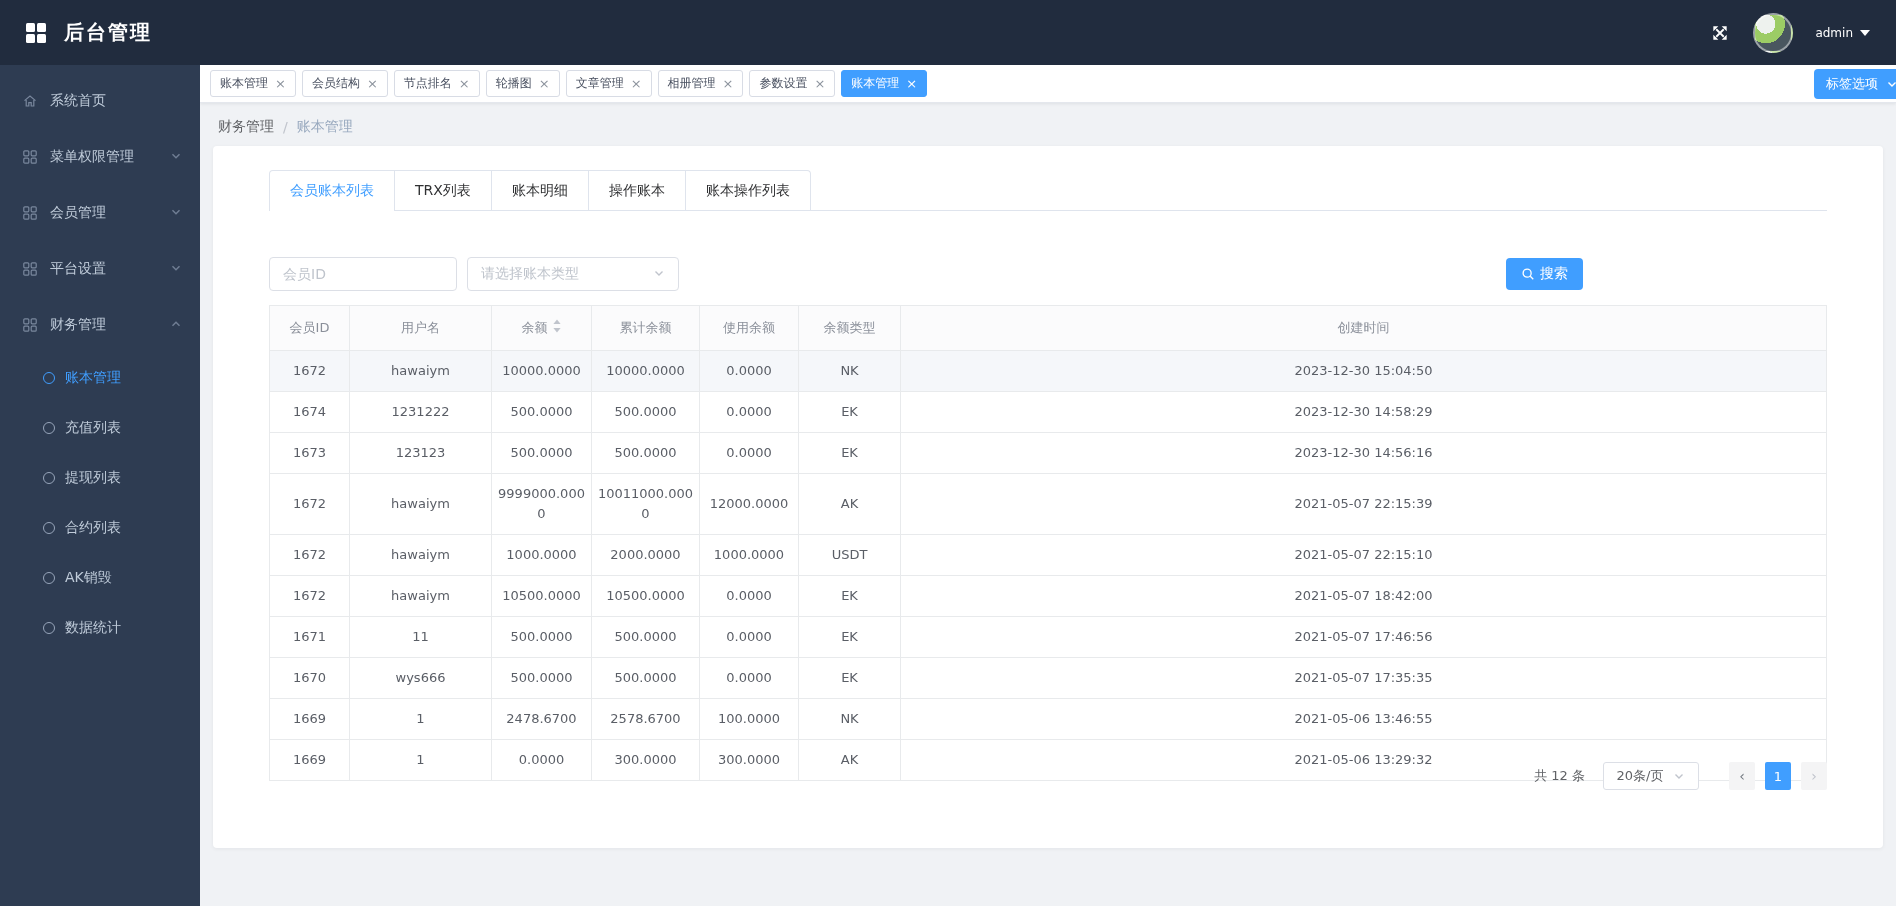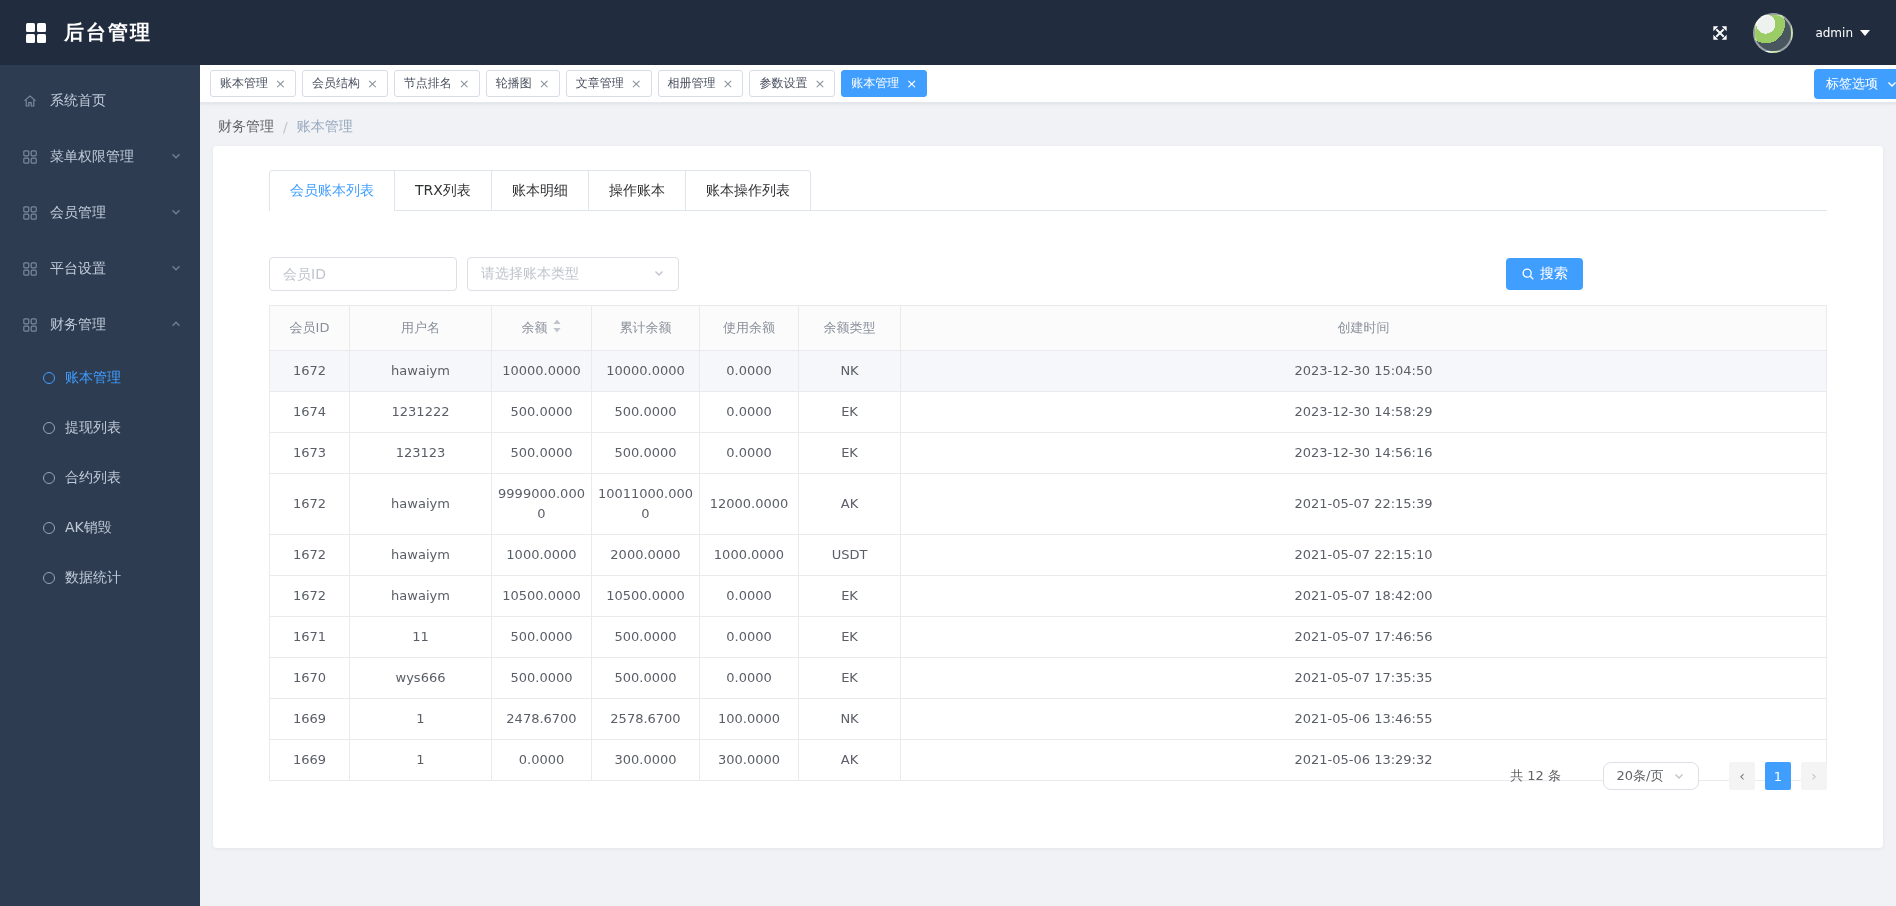--- a/index.html
+++ b/index.html
@@ -112,24 +112,23 @@
     height:45px; background:#fbfbfc; color:#8a8f99; font-size:13px; font-weight:normal; padding:0 4px;
   }
   .data-table td { color:#5a5e66; font-size:13px; padding:10px 4px; line-height:20px; }
   .data-table tbody tr:first-child td { background:#f5f7fa; }
   .sort-caret { display:inline-block; vertical-align:-1px; margin-left:4px; }
 
   
   .pagination { position:absolute; right:56px; bottom:58px; display:flex; align-items:center; font-size:13px; color:#606266; }
   .page-total { margin-right:18px; }
   .page-size-select {
-    width:96px; height:28px; border:1px solid #dcdfe6; border-radius:8px; background:#fff;
+    width:96px; height:28px; border:1px solid #dcdfe6; border-radius:3px; background:#fff;
     display:flex; align-items:center; justify-content:center; gap:10px; font-size:13px; color:#606266;
     margin-right:20px;
-    margin-left:24px;
   }
   .pager-btn {
     width:26px; height:28px; border-radius:2px; background:#f4f4f5; border:none;
     display:flex; align-items:center; justify-content:center; margin-left:10px;
     font-size:14px; font-family:inherit;
   }
   .pager-btn.prev { color:#737980; }
   .pager-btn.next { color:#c0c4cc; }
   .pager-page { width:26px; height:28px; border-radius:2px; background:var(--primary,#409eff); color:#fff;
     display:flex; align-items:center; justify-content:center; margin-left:10px; font-size:13px; }
@@ -223,20 +222,24 @@
         <span class="chev" data-interactable="false"><svg width="12" height="12" viewBox="0 0 12 12">
             <path d="M2.5 7.8 L6 4.2 L9.5 7.8" stroke="#93a1b7" stroke-width="1.4" fill="none"></path>
           </svg></span>
       </div>
       <div class="side-sub-item active" data-interactable="true">
         <span class="dot" data-interactable="false"></span>
         <span data-interactable="false">账本管理</span>
       </div>
       <div class="side-sub-item" data-interactable="true">
         <span class="dot" data-interactable="false"></span>
+        <span data-interactable="false">充值列表</span>
+      </div>
+      <div class="side-sub-item" data-interactable="true">
+        <span class="dot" data-interactable="false"></span>
         <span data-interactable="false">提现列表</span>
       </div>
       <div class="side-sub-item" data-interactable="true">
         <span class="dot" data-interactable="false"></span>
         <span data-interactable="false">合约列表</span>
       </div>
       <div class="side-sub-item" data-interactable="true">
         <span class="dot" data-interactable="false"></span>
         <span data-interactable="false">AK销毁</span>
       </div>

